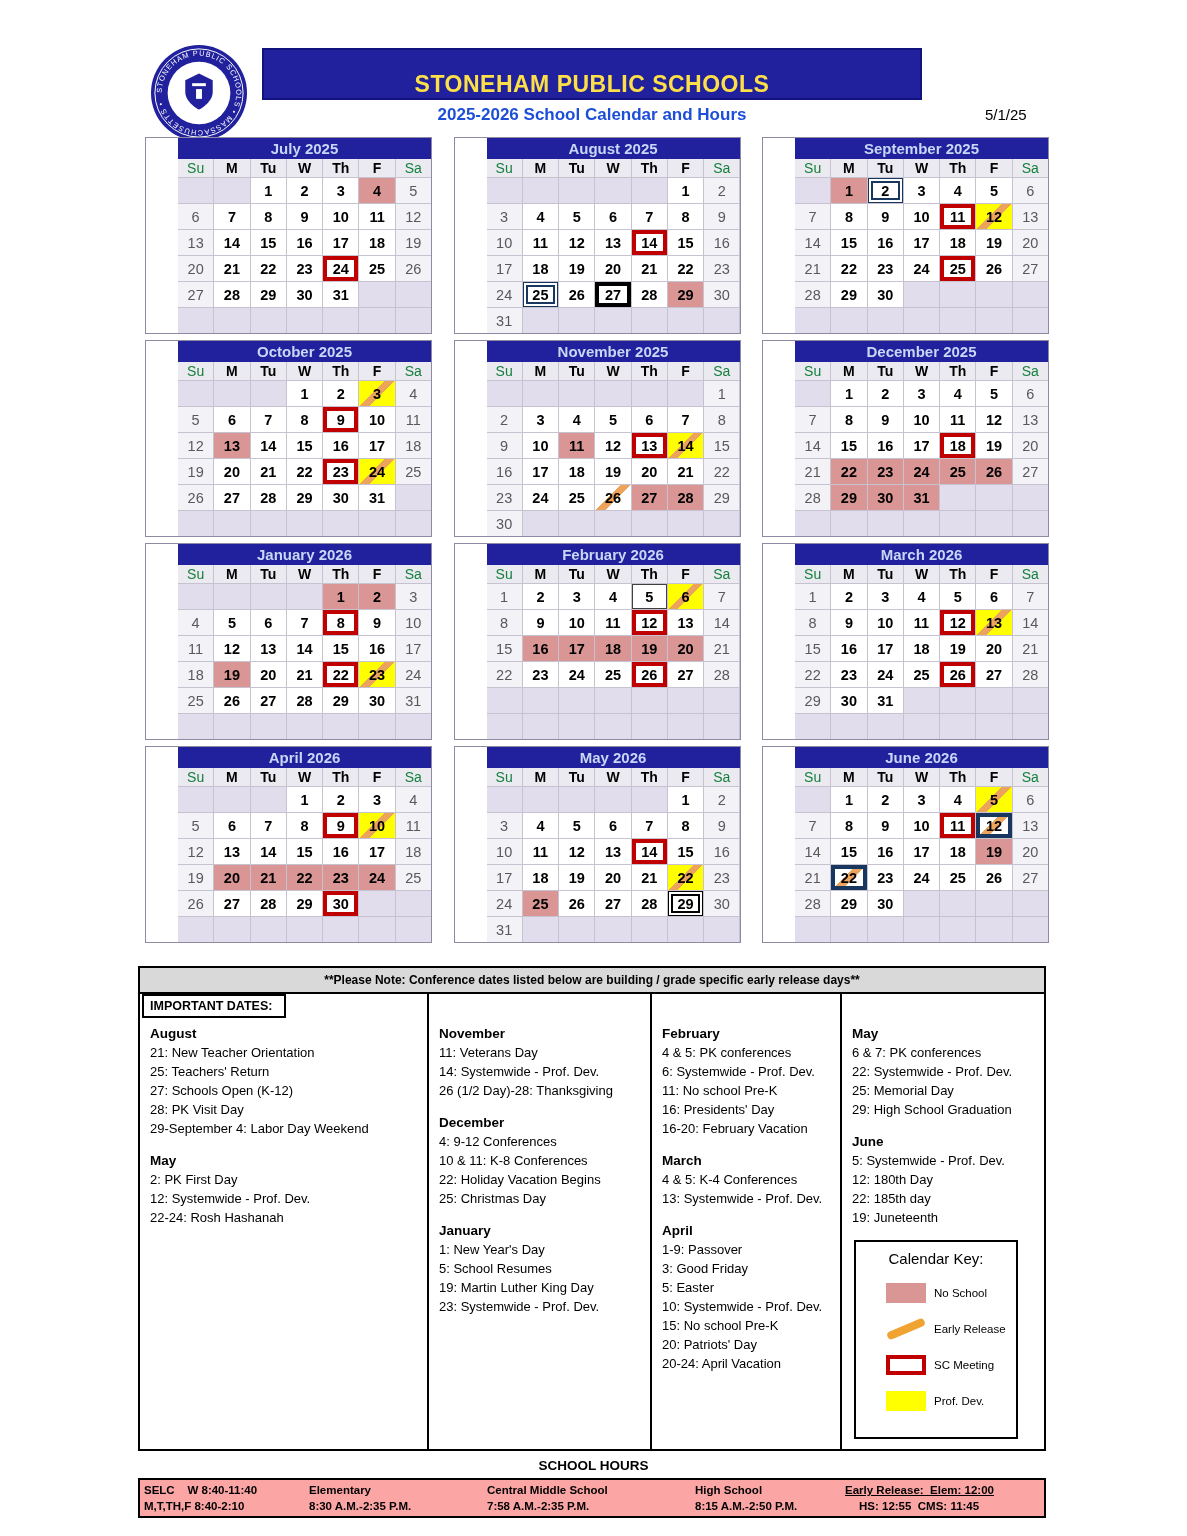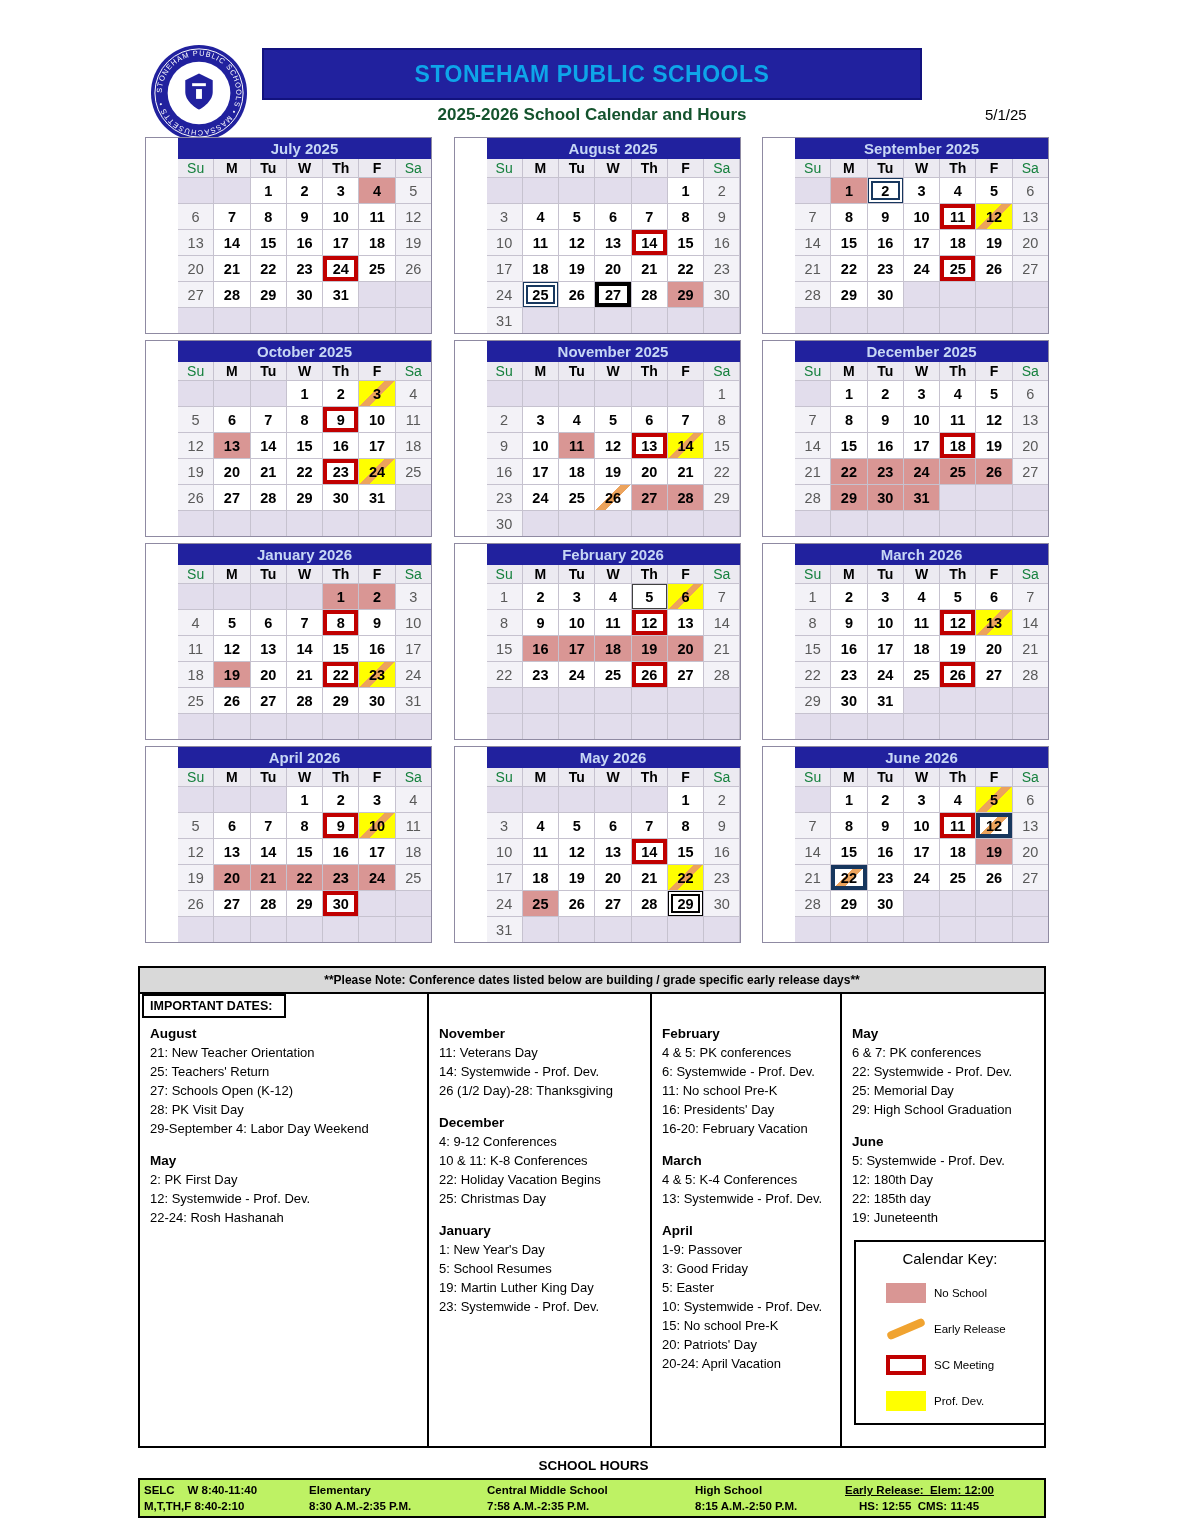--- a/index.html
+++ b/index.html
@@ -7,24 +7,24 @@
     --yellow:#FFFF00; --slash:#ECA35C; --empty:#E2DDEC; --wkbg:#F3F2F7;
     --grid:#C6C2CF;
   }
   *{box-sizing:border-box;}
   body{margin:0;width:1187px;height:1536px;background:#fff;position:relative;
        font-family:"Liberation Sans",sans-serif;color:#000;overflow:hidden;}
 
   
   .logo{position:absolute;left:150px;top:44px;width:98px;height:98px;}
   .banner{position:absolute;left:262px;top:48px;width:660px;height:52px;background:var(--navy);
-          border:2px solid #12127E;display:flex;align-items:center;justify-content:center;
-          color:#0ea5e9;font-weight:bold;font-size:23px;letter-spacing:.5px;}
+          border:2px solid #12127E;display:flex;align-items:flex-end;justify-content:center;
+          color:#fde047;font-weight:bold;font-size:23px;letter-spacing:.5px;}
   .subtitle{position:absolute;left:262px;top:105px;width:660px;text-align:center;
-            color:#14532d;font-weight:bold;font-size:17px;}
+            color:#1d4ed8;font-weight:bold;font-size:17px;}
   .hdr-date{position:absolute;left:985px;top:106px;width:70px;font-size:15px;}
 
   
   #months-grid{position:absolute;left:145px;top:137px;width:904px;display:flex;
                flex-wrap:wrap;justify-content:space-between;}
   .month{width:287px;margin-bottom:6px;border:1px solid #8F8AA2;padding-left:32px;}
   .month-title{background:var(--navy);color:#C7D7F5;font-weight:bold;text-align:center;
                font-size:15px;padding:2px 0;}
   .mgrid{display:grid;grid-template-columns:repeat(7,1fr);gap:1px;background:var(--grid);}
   .dh{background:#ECEAF1;text-align:center;font-size:14px;font-weight:bold;padding:1px 0;}
@@ -54,35 +54,35 @@
   .dcol:nth-child(4){width:190px;border-left:2px solid #000;}
   .dcol:nth-child(5){width:204px;border-left:2px solid #000;}
   .imp-label{position:absolute;left:2px;top:0;background:#fff;border:2px solid #000;
              font-weight:bold;font-size:12.5px;padding:3px 12px 3px 6px;}
   .dgroup{margin-bottom:13px;}
   .dmonth{font-weight:bold;font-size:13.5px;line-height:19px;}
   .ditem{font-size:13px;line-height:19px;}
   .ditem.small{font-size:11px;}
 
   
-  .key-box{border:2px solid #000;width:192px;margin:8px 0 0 2px;padding:4px 0 12px;}
+  .key-box{border:2px solid #000;width:164px;margin:8px 0 0 2px;padding:4px 0 26px;}
   .key-title{text-align:center;font-size:15px;margin-top:4px;}
   .key-row{display:flex;align-items:center;gap:8px;margin:16px 0 0 30px;}
   .sw{width:40px;height:20px;flex:none;}
   .sw-ns{background:var(--pink);}
   .sw-er-wrap{width:40px;height:20px;flex:none;display:flex;align-items:center;justify-content:center;}
   .sw-er{width:46px;height:8px;background:#F0A330;border-radius:4px;transform:rotate(-23deg);}
   .sw-sc{background:#fff;border:4px solid var(--red);}
   .sw-pd{background:var(--yellow);}
   .key-label{font-size:11.5px;}
 
   
   .hours-title{position:absolute;left:0;top:1458px;width:100%;text-align:center;
                font-weight:bold;font-size:13.5px;}
-  .hours-bar{position:absolute;left:138px;top:1478px;width:908px;background:#bef264;
+  .hours-bar{position:absolute;left:138px;top:1478px;width:908px;background:#fca5a5;
              border:2px solid #000;display:flex;padding:2px 4px;justify-content:center;}
   .hcol{font-weight:bold;font-size:11.5px;line-height:16px;white-space:pre;}
   .hcol:nth-child(1){width:165px;}
   .hcol:nth-child(2){width:178px;}
   .hcol:nth-child(3){width:208px;}
   .hcol:nth-child(4){width:150px;}
   .hcol:nth-child(5){width:195px;}
   .hline.u{text-decoration:underline;}
   .hcol:nth-child(5) .hline:nth-child(2){padding-left:14px;}
 </style>

